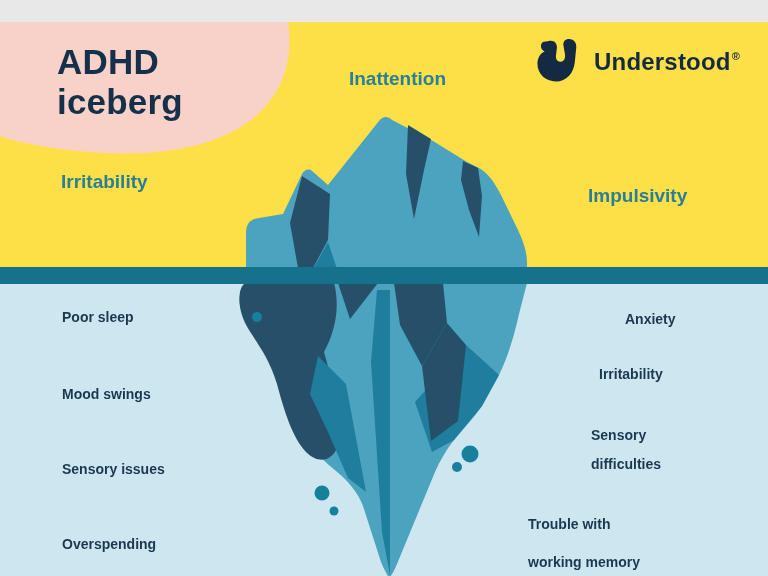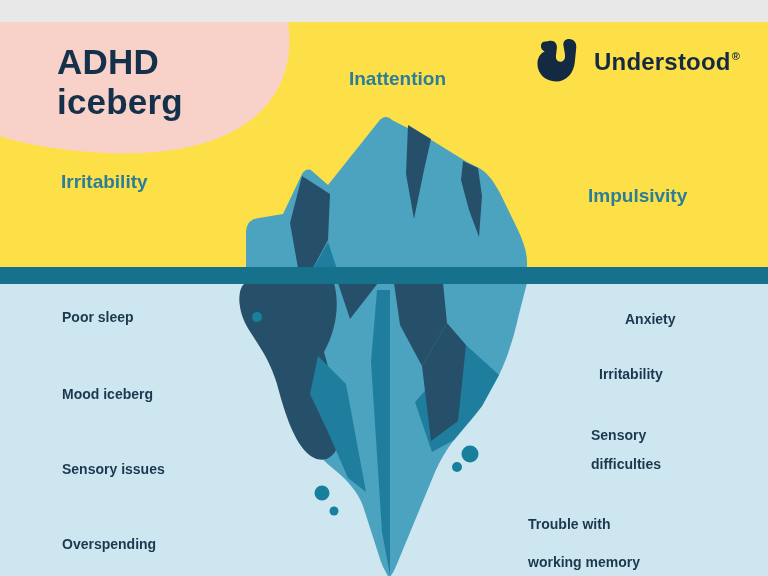--- a/index.html
+++ b/index.html
@@ -84,21 +84,21 @@
       <path fill="#132a42" d="M14.5,3.2 C19.5,1.8 23.8,4.8 23.3,10.5 L22.3,19 C21.9,23.4 24.8,26.3 28.6,25 C31.8,23.9 32.4,20.3 31.7,16.2 L30.3,8.2 C29.5,3.7 32.2,1 36.3,1 C41.3,1 44.4,4.8 43.9,10.2 L42.4,25.2 C41.2,37.8 33.3,46.2 22.4,46.2 C11.2,46.2 2.6,38.3 2.6,27.4 C2.6,20.8 5.8,16.3 10.3,14.3 C6.7,12.4 5.4,8.8 7,5.8 C8.4,3.2 11,4.2 14.5,3.2 Z"></path>
     </svg>
     <span class="brand-text"><span>Understood</span><sup>®</sup></span>
   </div>
 
   <div class="txt teal lbl-inattention">Inattention</div>
   <div class="txt teal lbl-hyperactivity">Irritability</div>
   <div class="txt teal lbl-impulsivity">Impulsivity</div>
 
   <div class="txt navy lbl-poor-sleep">Poor sleep</div>
-  <div class="txt navy lbl-mood-swings">Mood iceberg</div>
+  <div class="txt navy lbl-mood-swings">Mood swings</div>
   <div class="txt navy lbl-overspending">Overspending</div>
   <div class="txt navy lbl-sensory-issues">Sensory issues</div>
 
   <div class="txt navy lbl-anxiety">Anxiety</div>
   <div class="txt navy lbl-irritability">Irritability</div>
   <div class="txt navy lbl-learning">Sensory
 difficulties</div>
   <div class="txt navy lbl-memory">Trouble with
 working memory</div>
 

